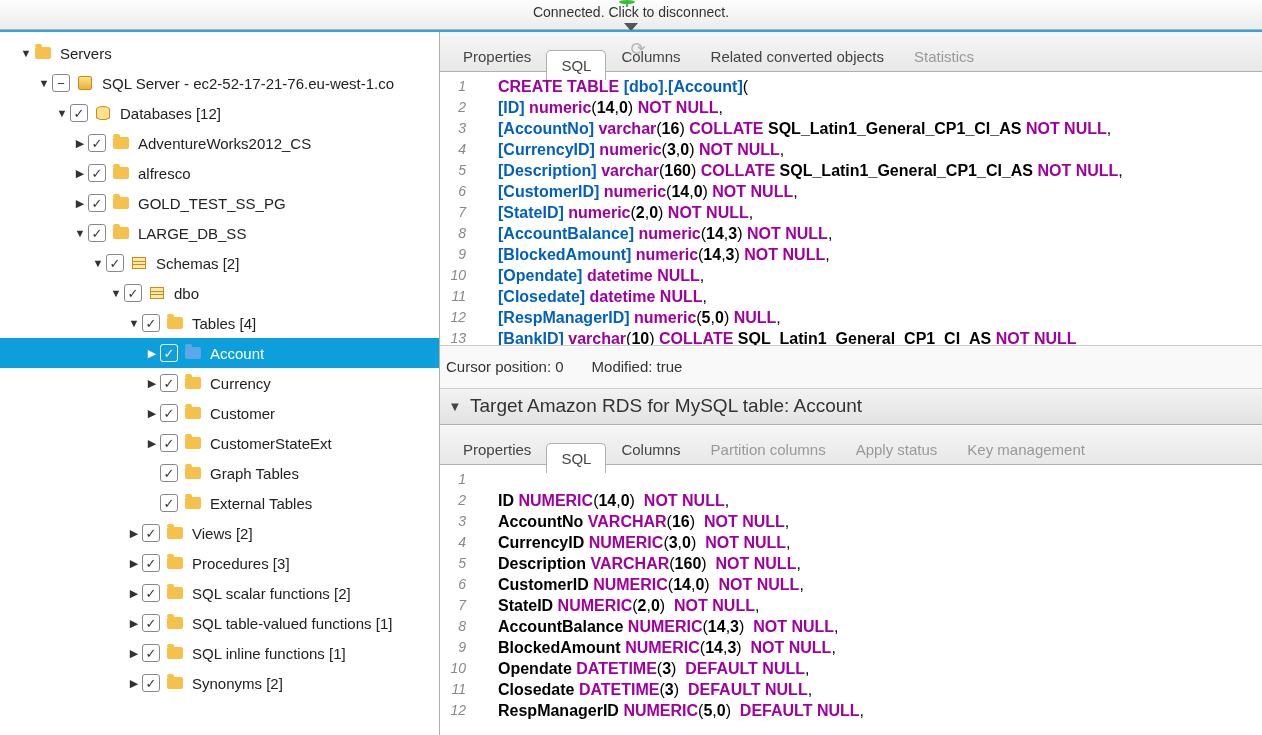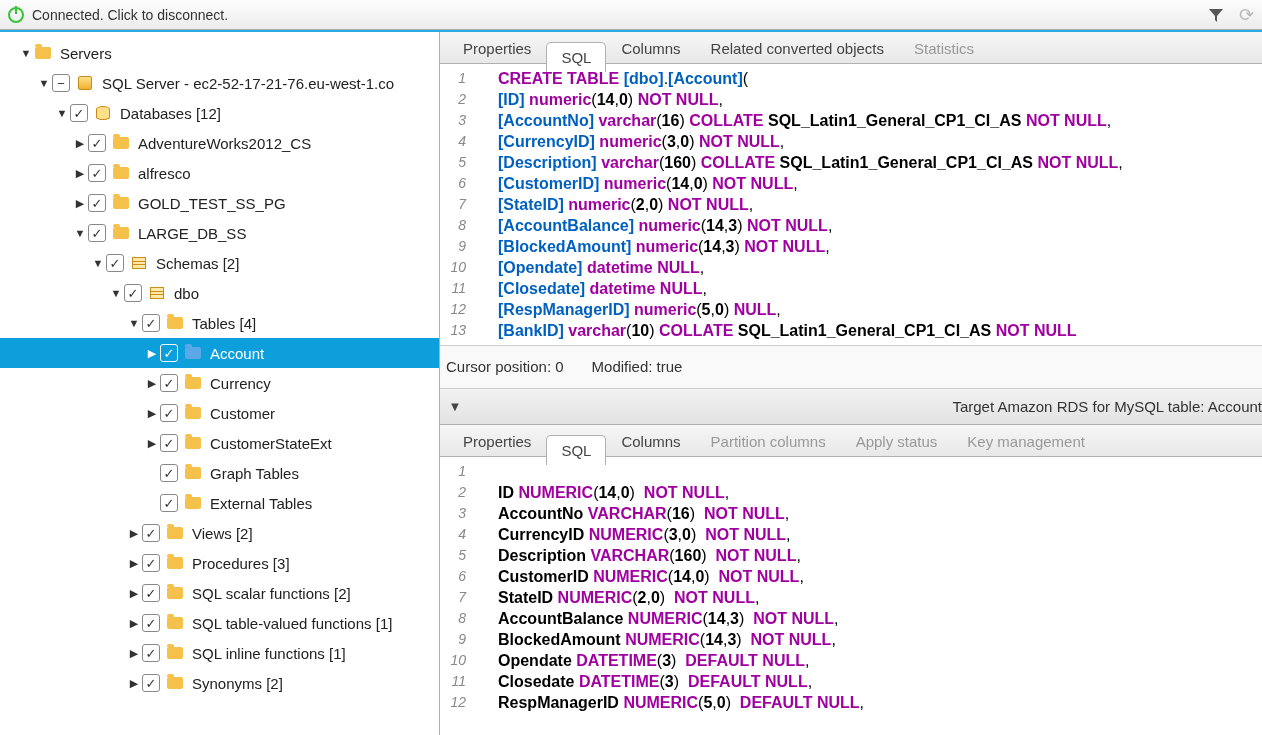--- a/index.html
+++ b/index.html
@@ -1,17 +1,17 @@
 <!DOCTYPE html>
 <html><head>
 <meta charset="utf-8">
 <style>
 * { box-sizing: border-box; margin: 0; padding: 0; font-family: Arial, Helvetica, sans-serif; }
 body { width: 1262px; height: 735px; display: flex; flex-direction: column; background: #fff; overflow: hidden; }
-.statusbar { height: 30px; display: flex; align-items: center; padding: 12px 8px; background: linear-gradient(#fdfdfd,#ececec); border-bottom: 1px solid #b0b0b0; }
+.statusbar { height: 30px; display: flex; align-items: center; padding: 0 8px; background: linear-gradient(#fdfdfd,#ececec); border-bottom: 1px solid #b0b0b0; flex-direction: column; }
 .power-icon { width: 16px; height: 16px; border: 2px solid #3ac13a; border-radius: 50%; position: relative; margin-right: 8px; }
 .power-icon::after { content: ""; position: absolute; top: -3px; left: 5px; width: 2px; height: 8px; background: #3ac13a; }
 .status-text { font-size: 14px; color: #333; flex: 1; }
 .funnel-icon svg { display: block; }
 .refresh-icon { margin-left: 14px; opacity: 0.25; font-size: 18px; cursor: default; }
 .divider-blue { border-top: 2px solid #29a9e0; }
 .main { display: flex; height: calc(100% - 30px); }
 .tree-pane { width: 440px; border-right: 1px solid #b0b0b0; padding-top: 6px; overflow: hidden; background: #fff; }
 .tree-row { display: flex; align-items: center; height: 30px; font-size: 15px; color: #222; cursor: default; white-space: nowrap; }
 .tree-row.selected { background: #0d9fdb; color: #fff; }
@@ -27,37 +27,37 @@
 .folder::before { content: ""; position: absolute; top: -3px; left: 0; width: 7px; height: 3px; background: #f6c14b; border-radius: 2px 2px 0 0; }
 .folder.blue { background: #5aa8e8; }
 .folder.blue::before { background: #5aa8e8; }
 .server-icon { width: 14px; height: 14px; background: linear-gradient(#ffe08a,#f0b030); border: 1px solid #c98b1a; border-radius: 2px; }
 .db-icon { width: 14px; height: 14px; background: #ffe08a; border-radius: 7px/3px; border: 1px solid #c98b1a; position: relative; }
 .db-icon::after { content: ""; position: absolute; top: 2px; left: -1px; right: -1px; bottom: -1px; background: #ffe08a; border: 1px solid #c98b1a; border-top: none; border-radius: 0 0 7px 7px/0 0 3px 3px; }
 .stack-icon { width: 14px; height: 12px; border: 1px solid #c98b1a; background: #ffe8a8; position: relative; }
 .stack-icon::after { content: ""; position: absolute; left: 0; right: 0; top: 3px; height: 1px; background: #c98b1a; box-shadow: 0 3px 0 #c98b1a; }
 .label { padding-left: 2px; }
 .right-pane { flex: 1; display: flex; flex-direction: column; background: #fff; }
-.tabs { height: 32px; display: flex; align-items: flex-end; padding-left: 8px; background: linear-gradient(#f6f6f6,#e8e8e8); border-bottom: 1px solid #b0b0b0; }
+.tabs { height: 40px; display: flex; align-items: flex-end; padding-left: 8px; background: linear-gradient(#f6f6f6,#e8e8e8); border-bottom: 1px solid #b0b0b0; }
 .tab { padding: 6px 14px; font-size: 15px; color: #444; border: 1px solid transparent; border-bottom: none; cursor: pointer; }
 .tab.active { background: #fff; border-color: #b0b0b0; border-radius: 5px 5px 0 0; position: relative; top: 9px; text-align: center; }
 .tab.disabled { color: #999; cursor: default; }
 .code-area { flex: 1; overflow: auto; padding: 4px 0 4px 0; font-family: "Courier New", monospace; font-size: 16px; }
 .code-line { display: flex; align-items: center; line-height: 21px; }
 .ln { width: 34px; text-align: right; color: #888; font-size: 14px; font-style: italic; padding-right: 8px; user-select: none; }
 .cc { white-space: pre; margin-left: 24px; }
 .kw { color: #a000a0; font-weight: bold; }
 .br { color: #0060c0; font-weight: bold; }
 .ty { color: #a000a0; font-weight: bold; }
 .id { color: #000; font-weight: bold; }
 .status-line { height: 44px; display: flex; align-items: center; padding: 0 6px; font-size: 15px; color: #333; border-top: 1px solid #ccc; border-bottom: 1px solid #ccc; background: #f9f9f9; }
 .status-line span + span { margin-left: 20px; padding-left: 8px; }
 .panel-header { height: 36px; display: flex; align-items: center; background: linear-gradient(#f2f2f2,#e2e2e2); border-bottom: 1px solid #b0b0b0; }
 .collapse-btn { width: 30px; text-align: center; font-size: 13px; color: #444; cursor: pointer; }
-.panel-title { flex: 1; text-align: right; font-size: 15px; color: #333; }
+.panel-title { flex: 1; text-align: left; font-size: 19px; color: #333; }
 </style>
 </head>
 <body>
 
 <div class="statusbar">
   <span class="power-icon"></span>
   <span class="status-text">Connected. Click to disconnect.</span>
   <span class="funnel-icon">
       <svg width="18" height="18" viewBox="0 0 18 18">
         <path d="M2 3 L16 3 L10 10 L10 16 L8 14 L8 10 Z" fill="#555"></path>

